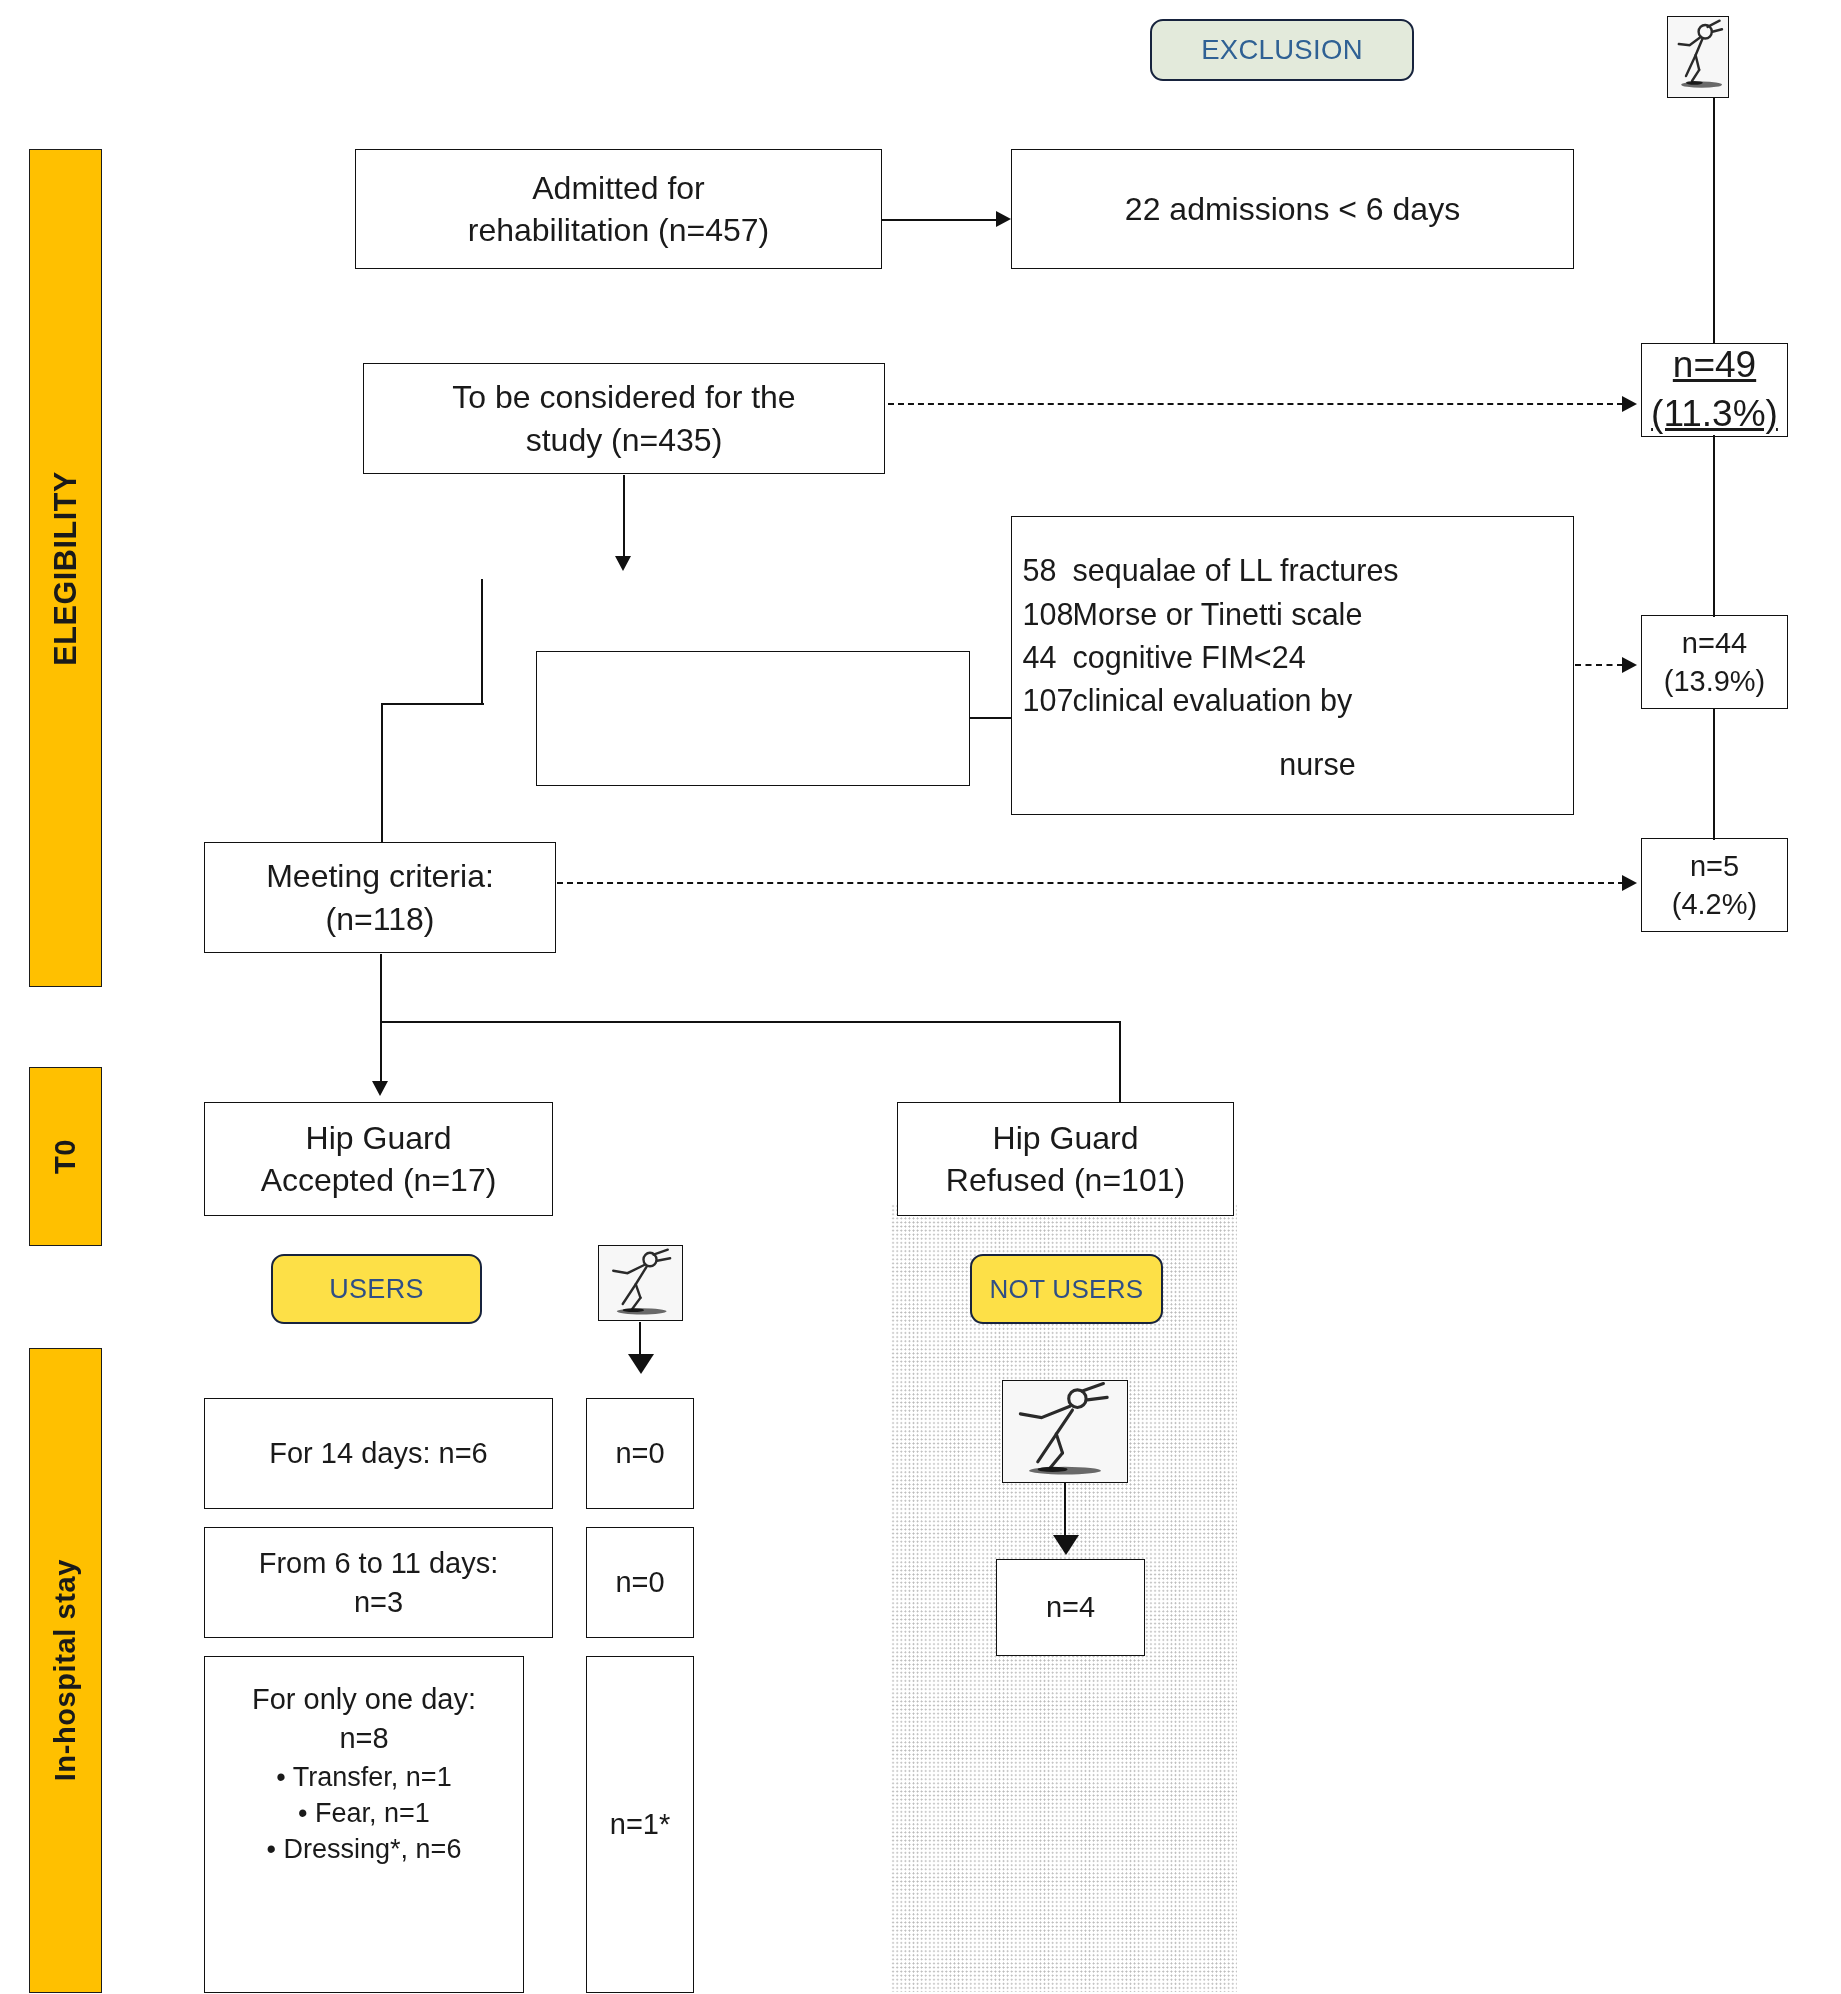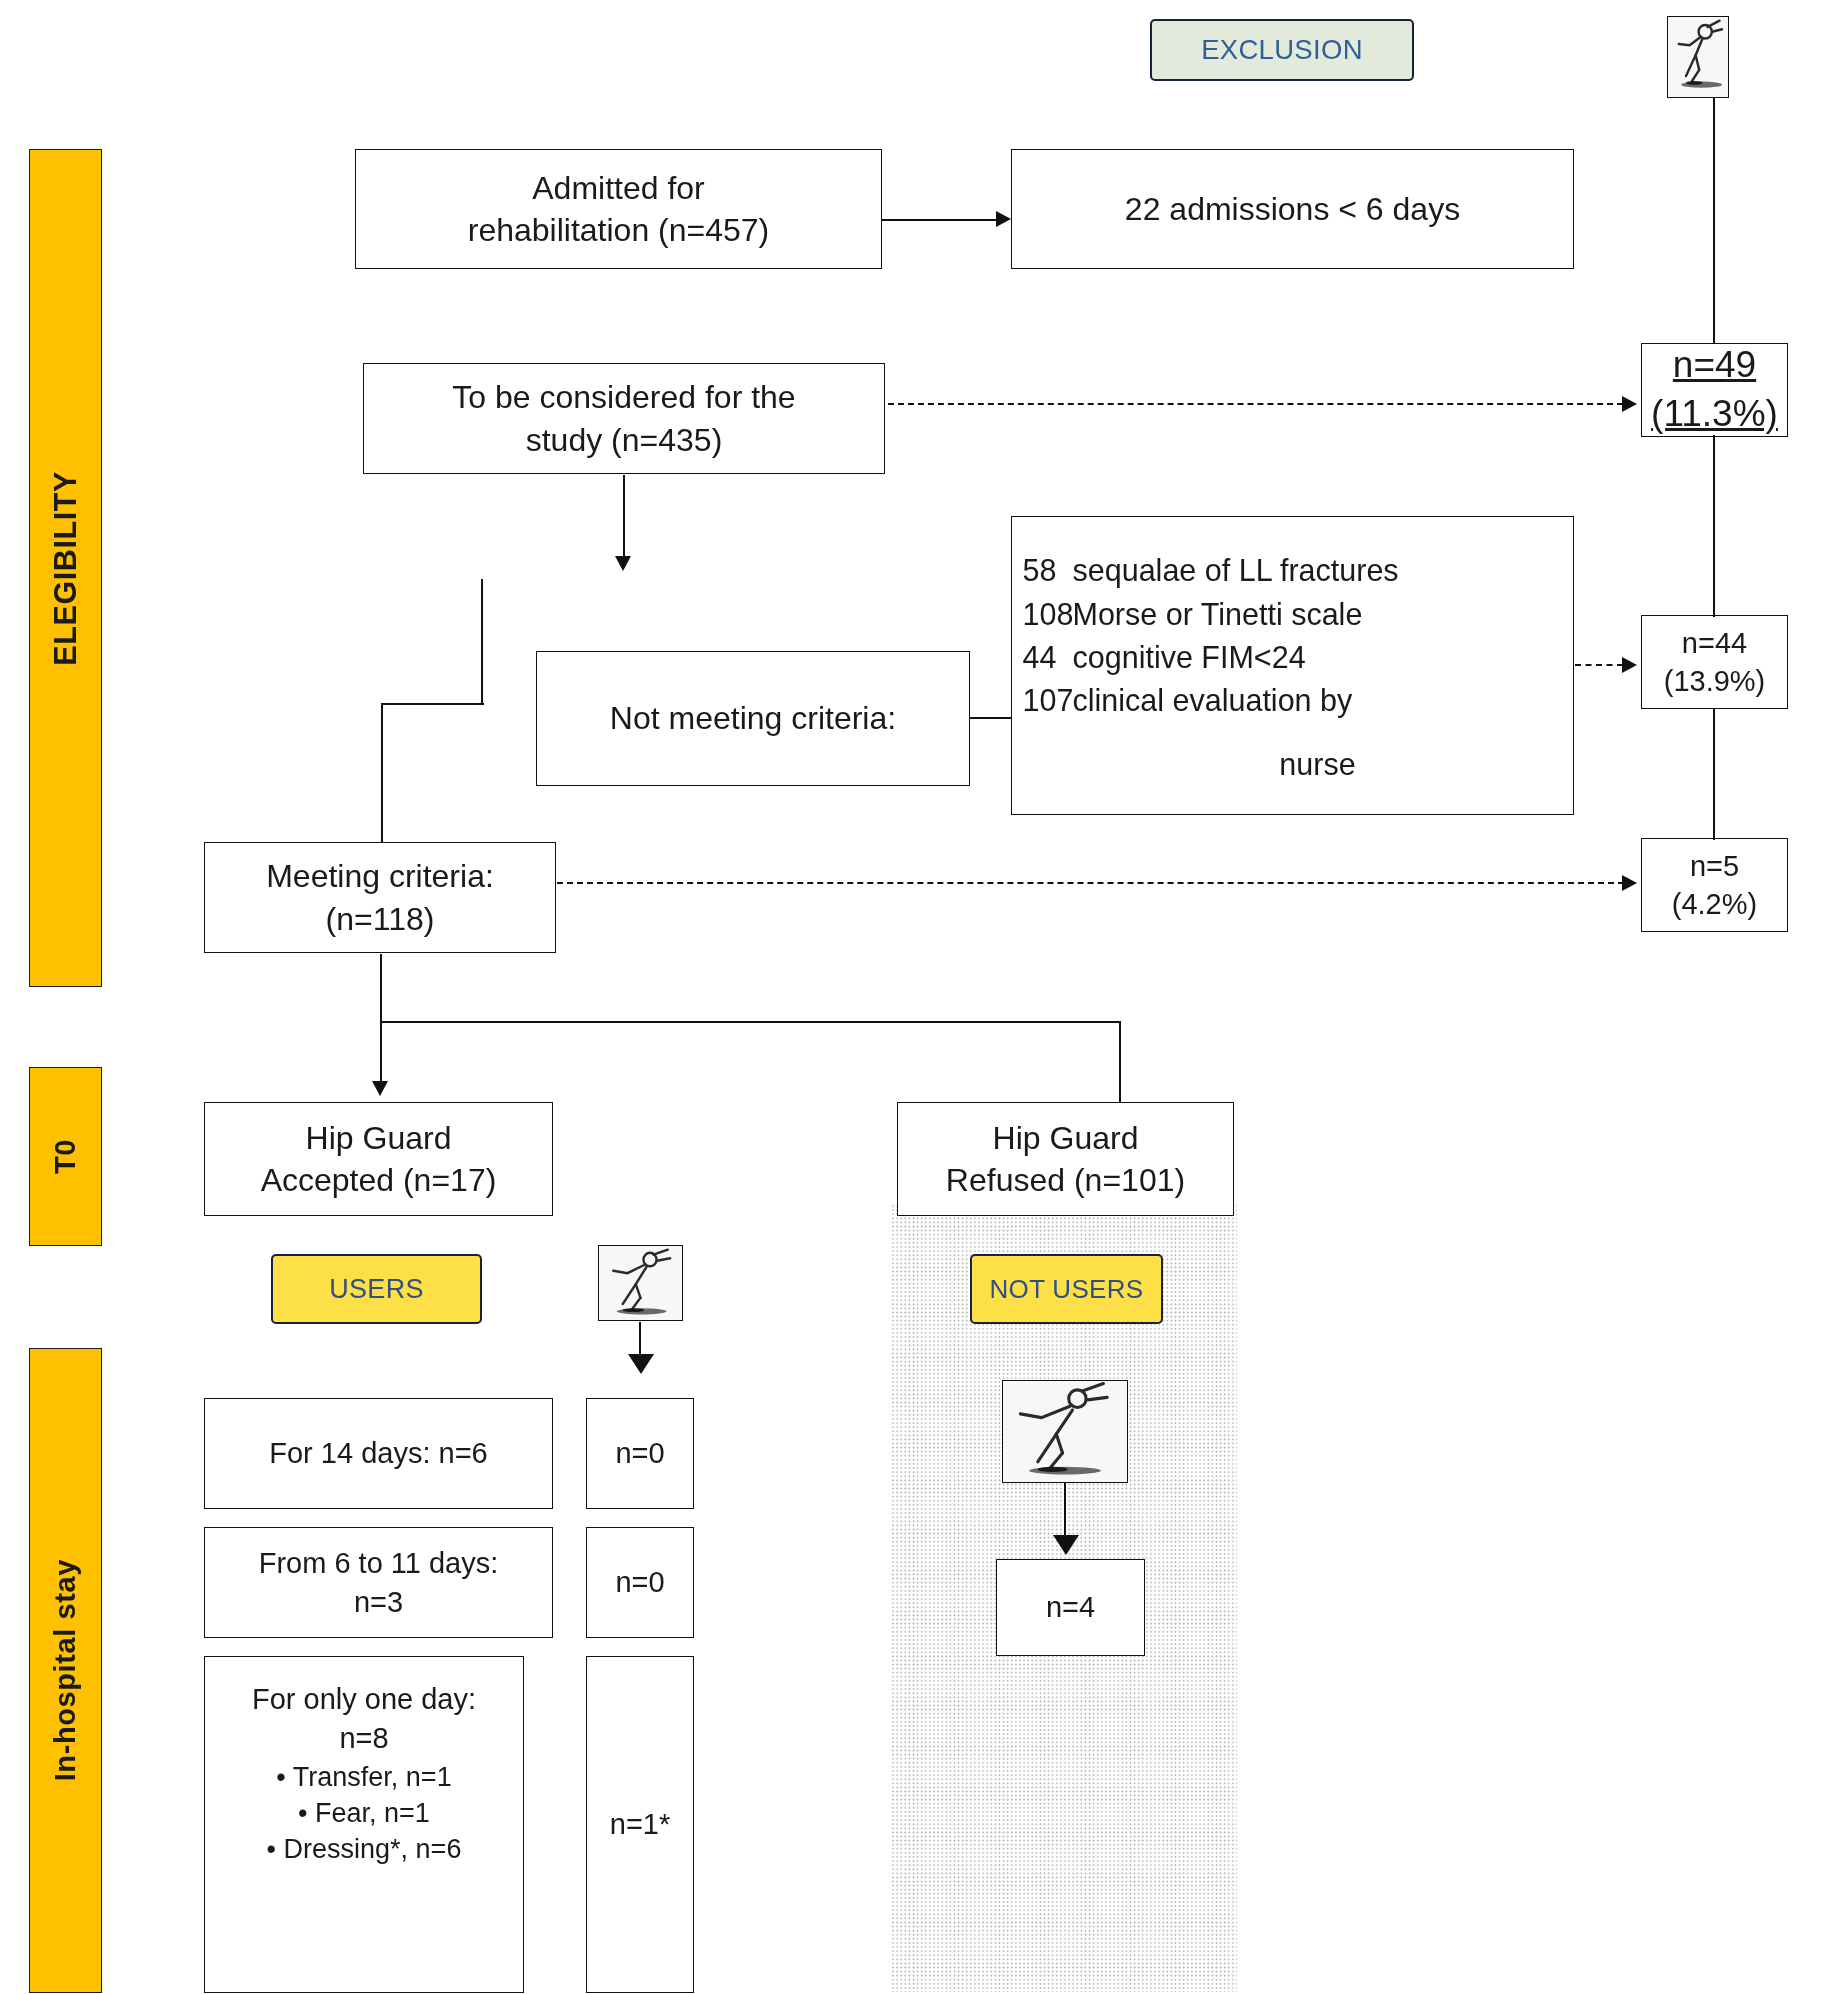--- a/index.html
+++ b/index.html
@@ -51,21 +51,21 @@
     display:flex;align-items:center;
     padding:5.9px 10.5px;
   }
   .crit-row{display:flex;align-items:flex-start;line-height:1.42;justify-content:center;}
   .crit-n{display:inline-block;min-width:50px;flex:0 0 50px;text-align:left;}
   .crit-t{flex:1 1 auto;text-align:left;}
   .crit-cont{padding-left:50px;text-align:center;margin-top:24px;}
 
   
   .pill{
-    border-radius:5px;
+    border-radius:13px;
     border:2.3px solid #17233d;
     display:flex;align-items:center;justify-content:center;
     font-weight:normal;
     letter-spacing:0.3px;
   }
   .pill-exclusion{background:#e3eadb;color:#2f6194;}
   .pill-users{background:#fde047;color:#2f4f86;}
 
   
   .pictile{
@@ -200,21 +200,20 @@
 
   <div class="dashdot-h" style="left:482px; top:579px; width:293px;"></div>
   <div class="dashdot-v" style="left:774px; top:579px; height:76px;"></div>
 
   <div class="ln ln-v" style="left:481px; top:579px; height:126px;"></div>
   <div class="ln ln-h" style="left:381px; top:703px; width:103px;"></div>
   <div class="ln ln-v" style="left:381px; top:703px; height:141px;"></div>
 
   <div class="abs box" style="left:536px; top:651px; width:434px; height:135px; font-size:32px;">
     <div class="box-inner">
-      <div>Not meeting criteria:</div>
     </div>
   </div>
 
   <div class="ln ln-h" style="left:970px; top:717px; width:47px;"></div>
 
   <div class="abs listbox" style="left:1011px; top:516px; width:563px; height:299px; font-size:30.5px;">
     <div style="width:100%;">
       <div class="crit-row">
         <span class="crit-n">58</span>
         <span class="crit-t">sequalae of LL fractures</span>

